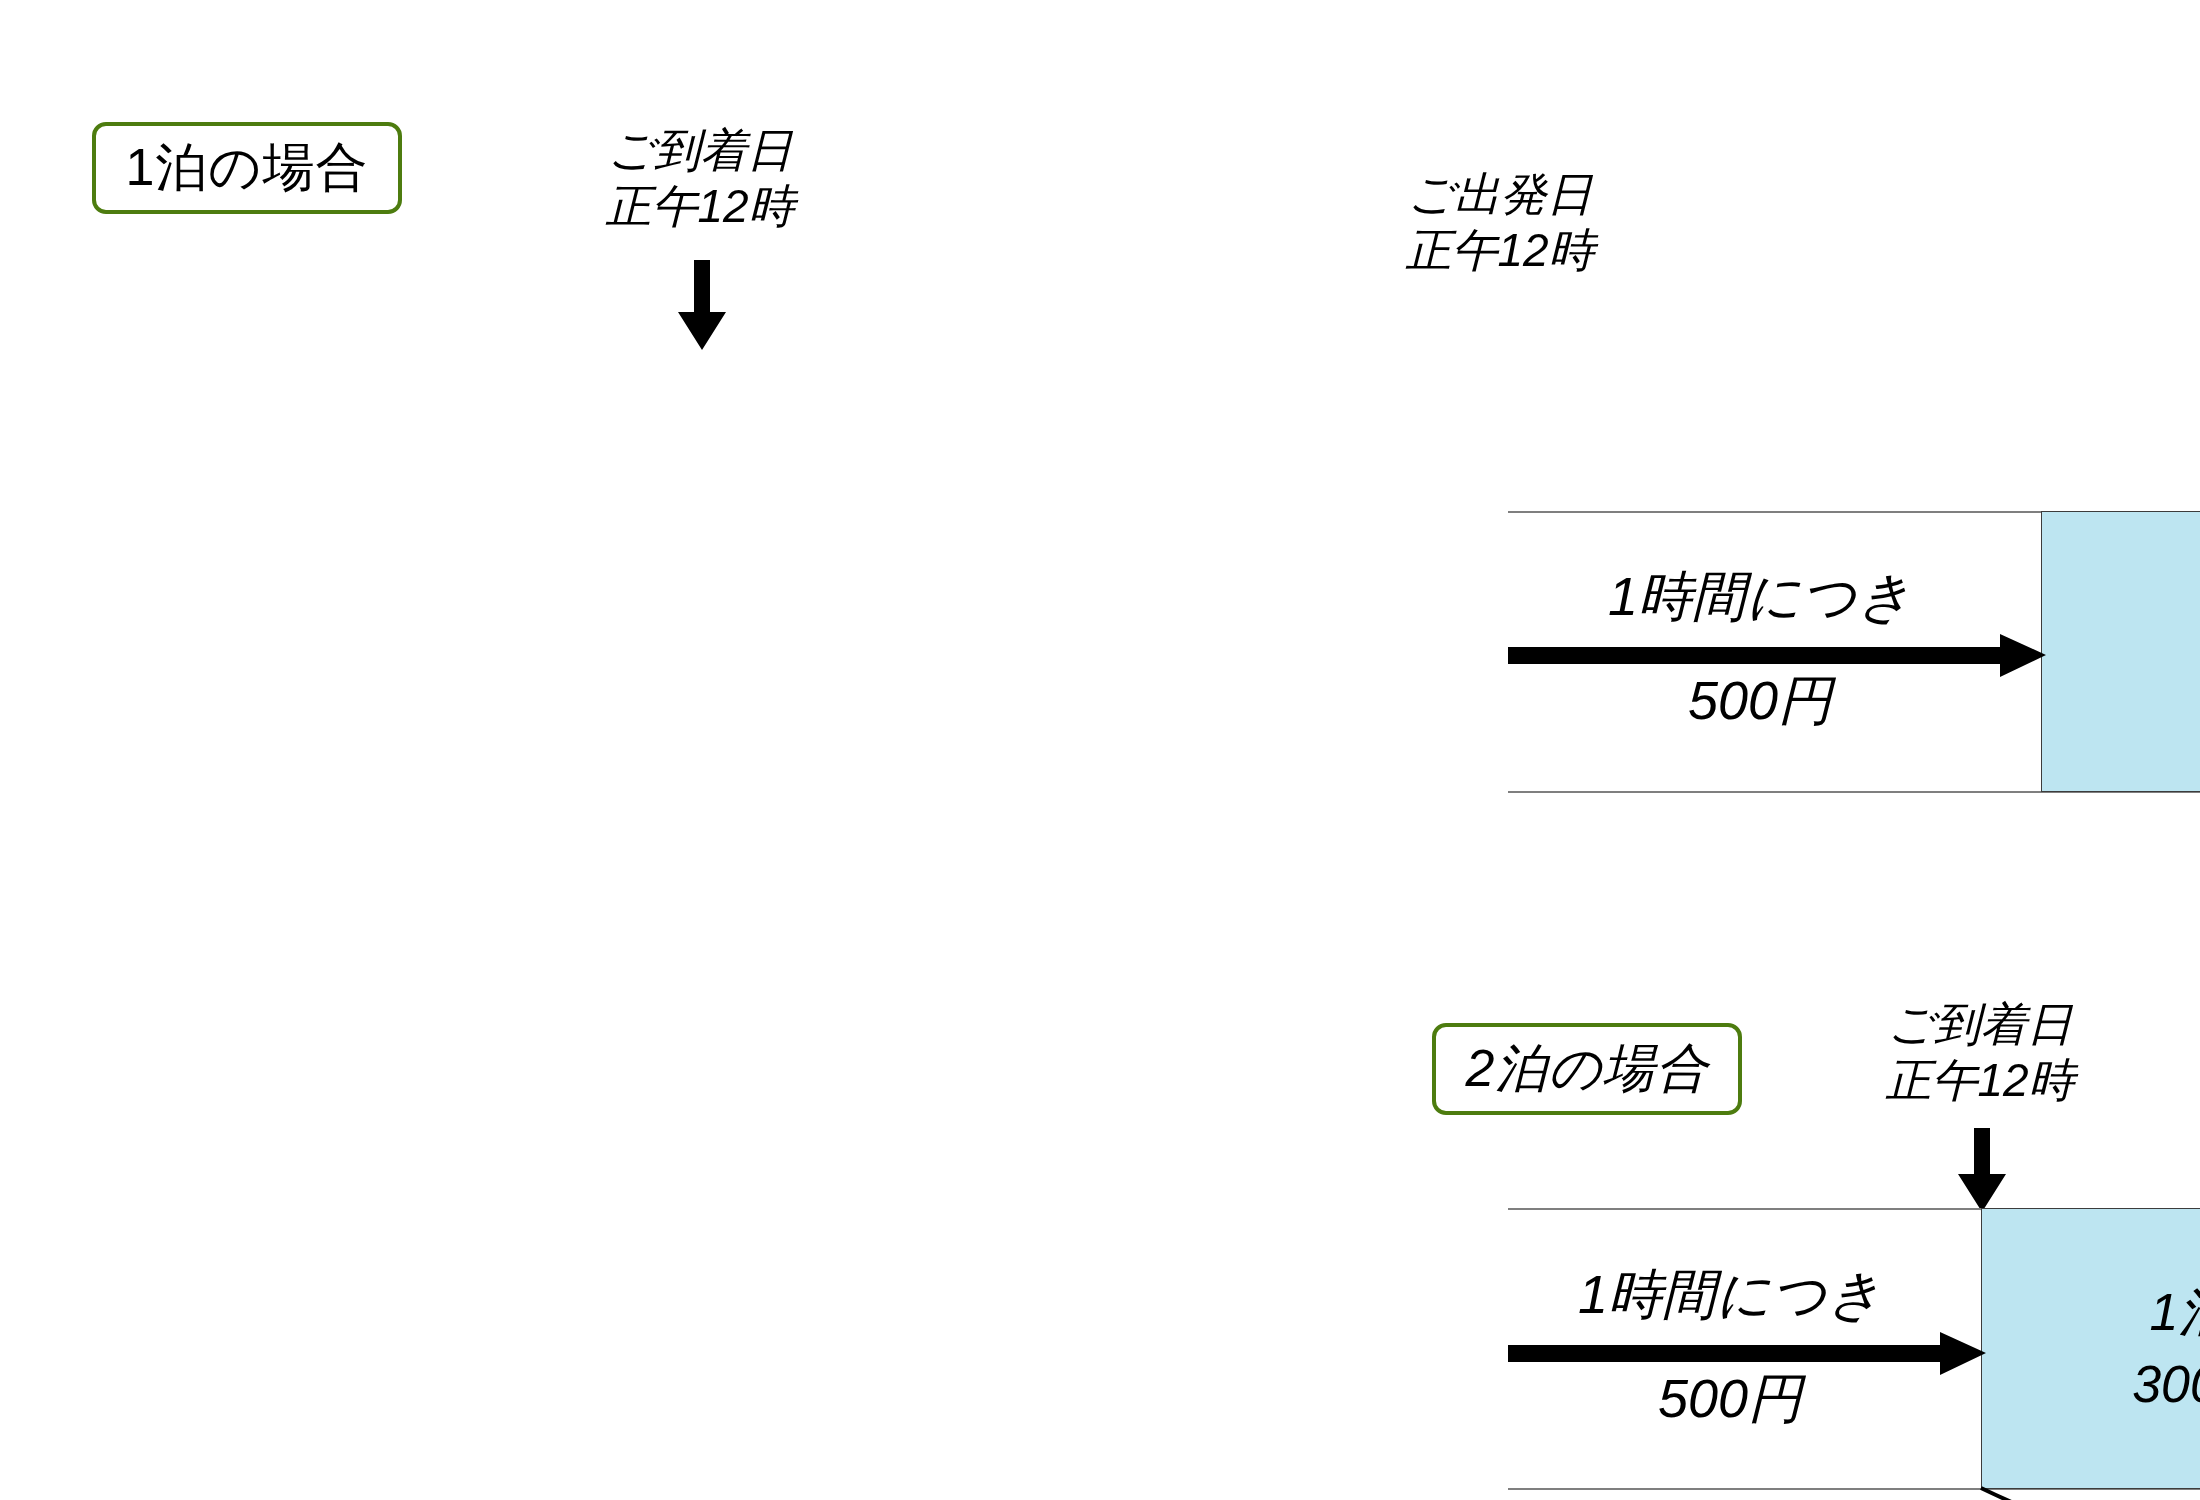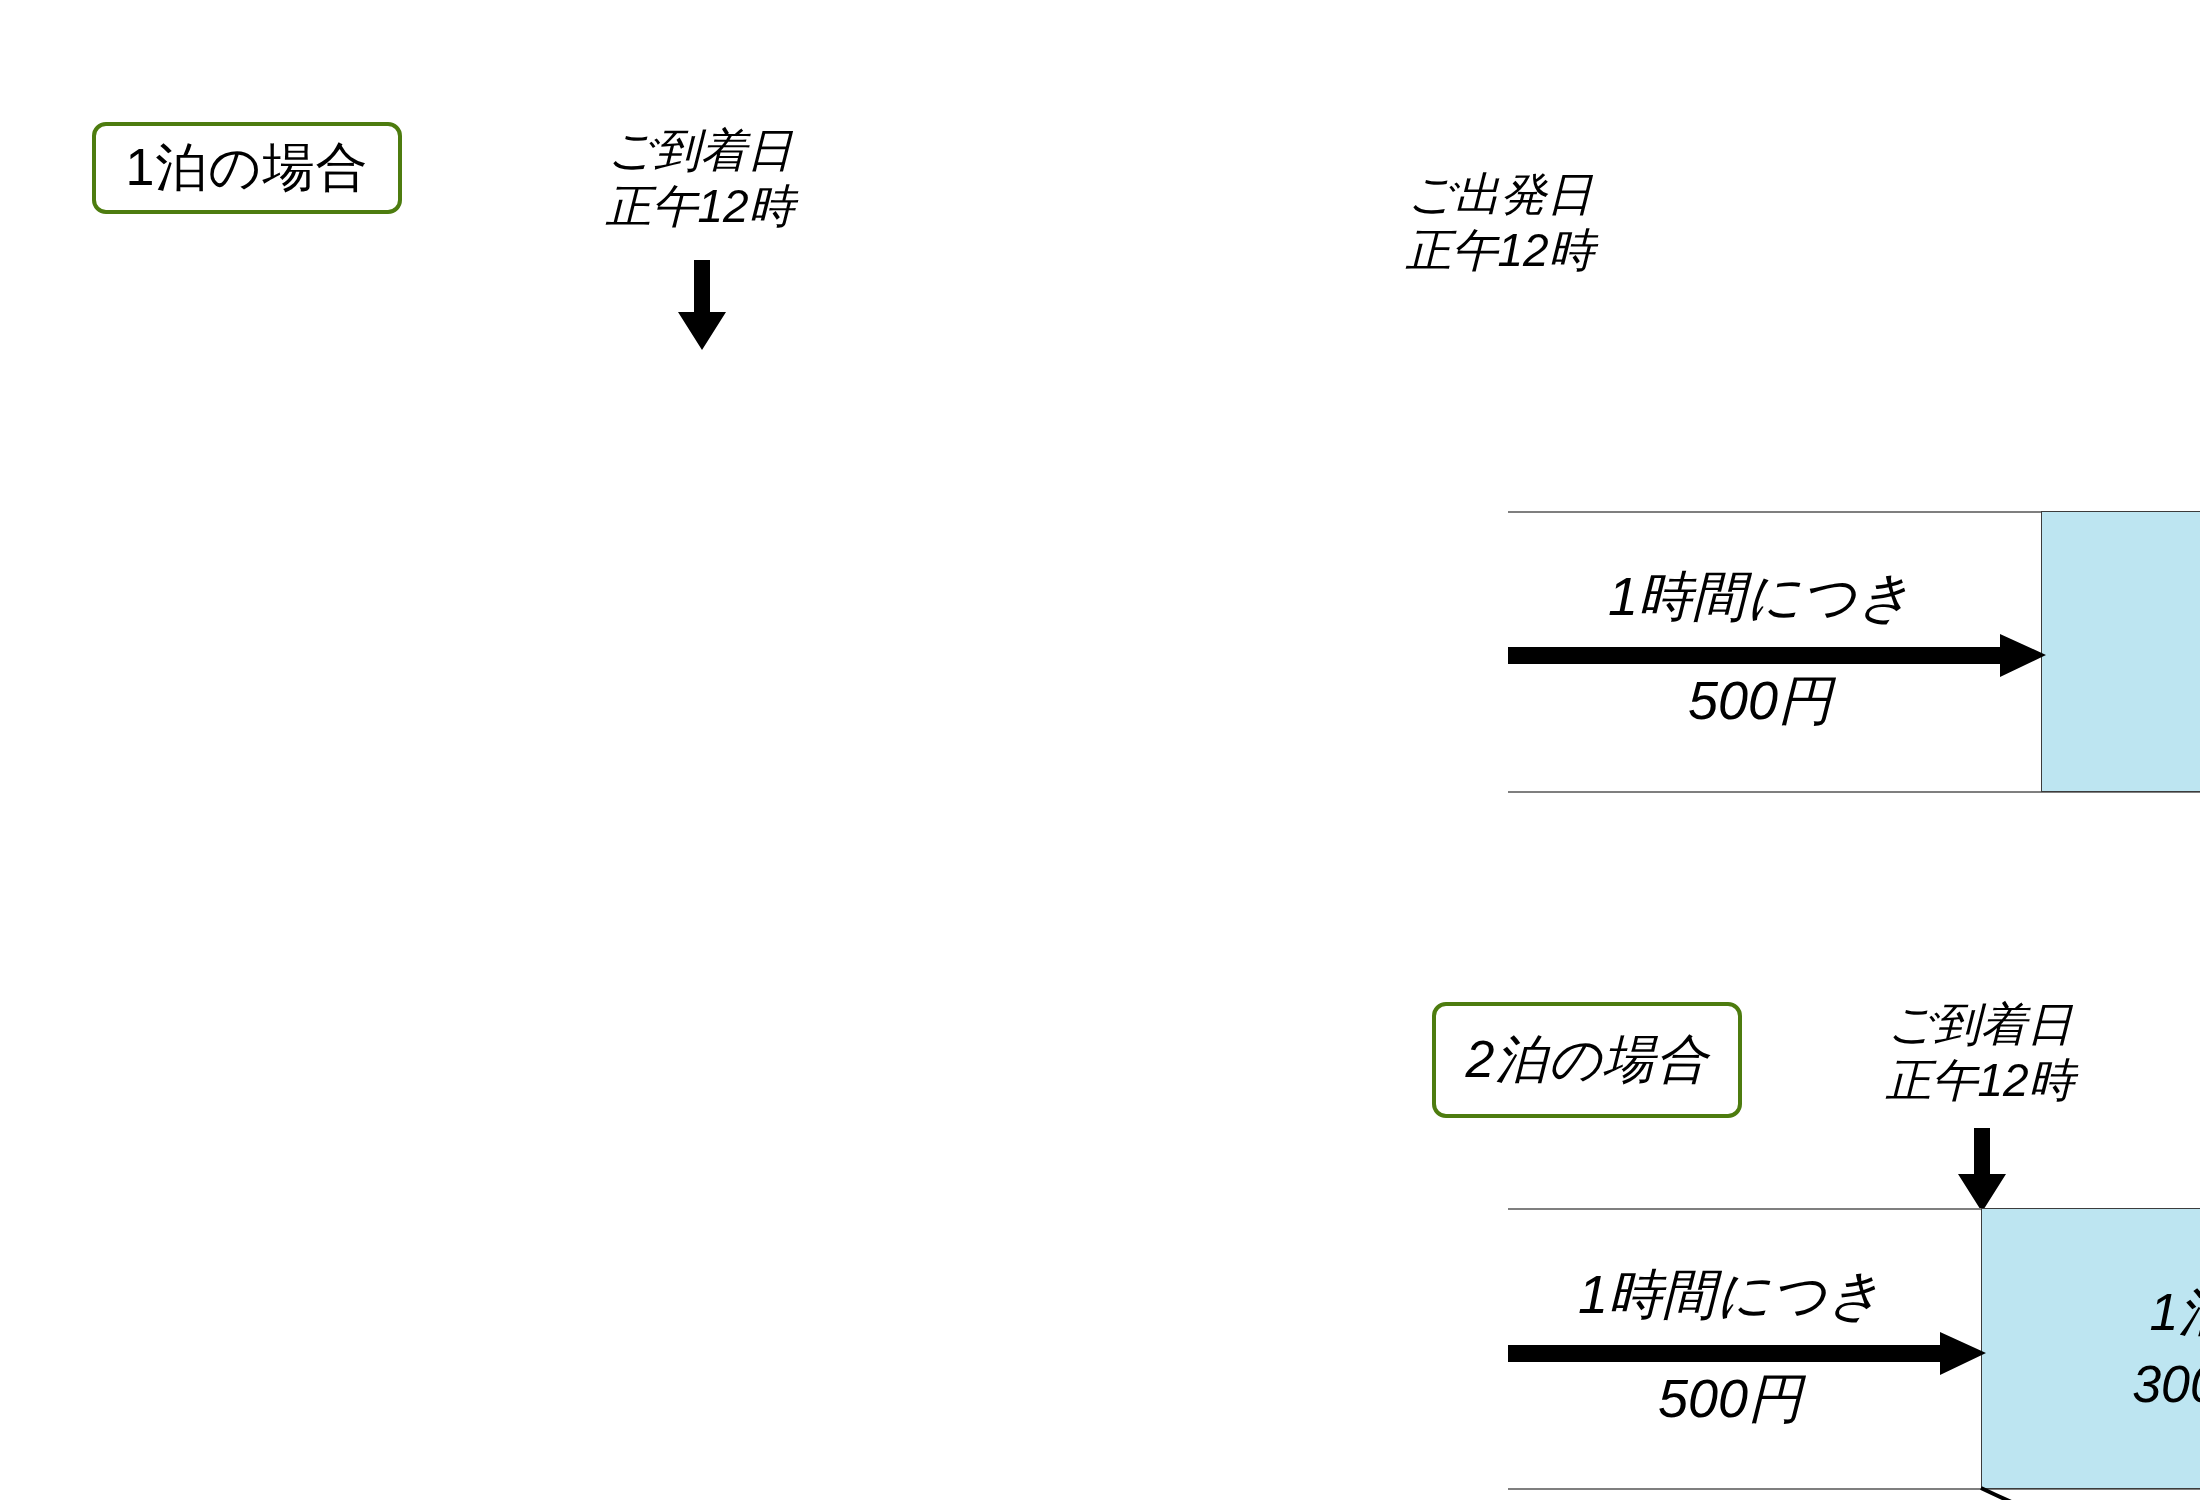--- a/index.html
+++ b/index.html
@@ -96,21 +96,21 @@
   <div class="rate abs" style="left:200px;top:398px;width:440px;">
     <div>1時間につき</div>
   </div>
   <svg class="abs" style="left:168px;top:468px;" width="540" height="44">
     <polygon points="0,13 492,13 492,0 538,21 492,43 492,30 0,30" fill="#000"></polygon>
   </svg>
   <div class="rate abs" style="left:200px;top:502px;width:440px;">
     <div>500円</div>
   </div>
 
-  <div class="chip abs" style="left:92px;top:836px;width:310px;height:116px;">
+  <div class="chip abs" style="left:92px;top:857px;width:310px;height:92px;">
     <span>2泊の場合</span>
   </div>
 
   <div class="marker abs" style="left:480px;top:830px;width:320px;">
     <div>ご到着日</div>
     <div>正午12時</div>
   </div>
   <svg class="abs" style="left:616px;top:962px;" width="52" height="86">
     <polygon points="18,0 34,0 34,46 50,46 26,84 2,46 18,46" fill="#000"></polygon>
   </svg>

